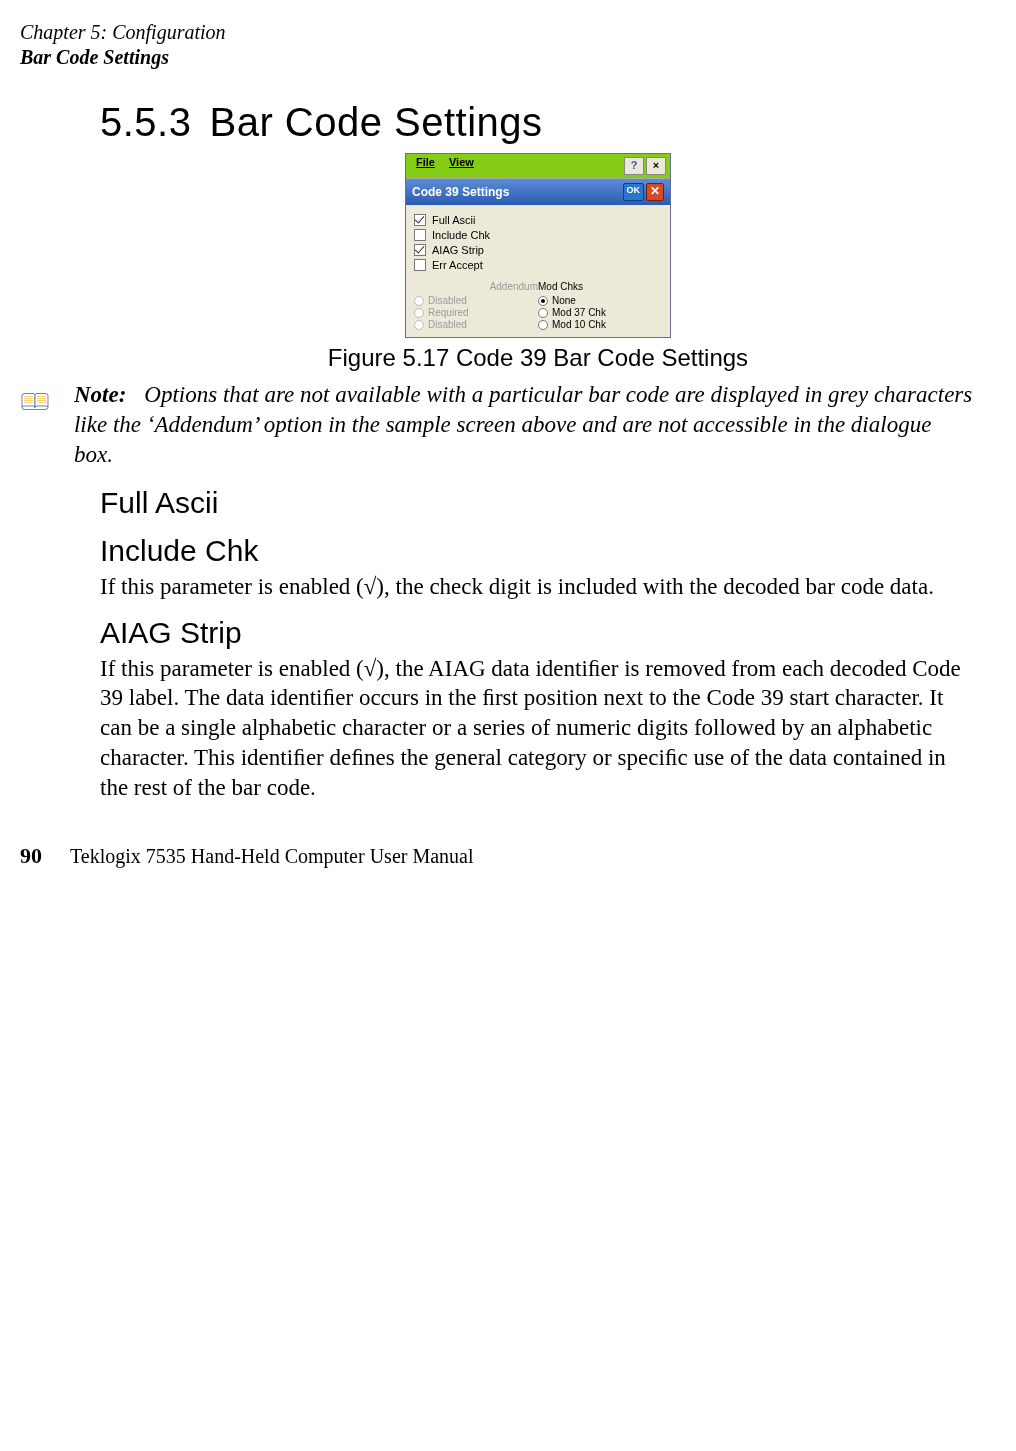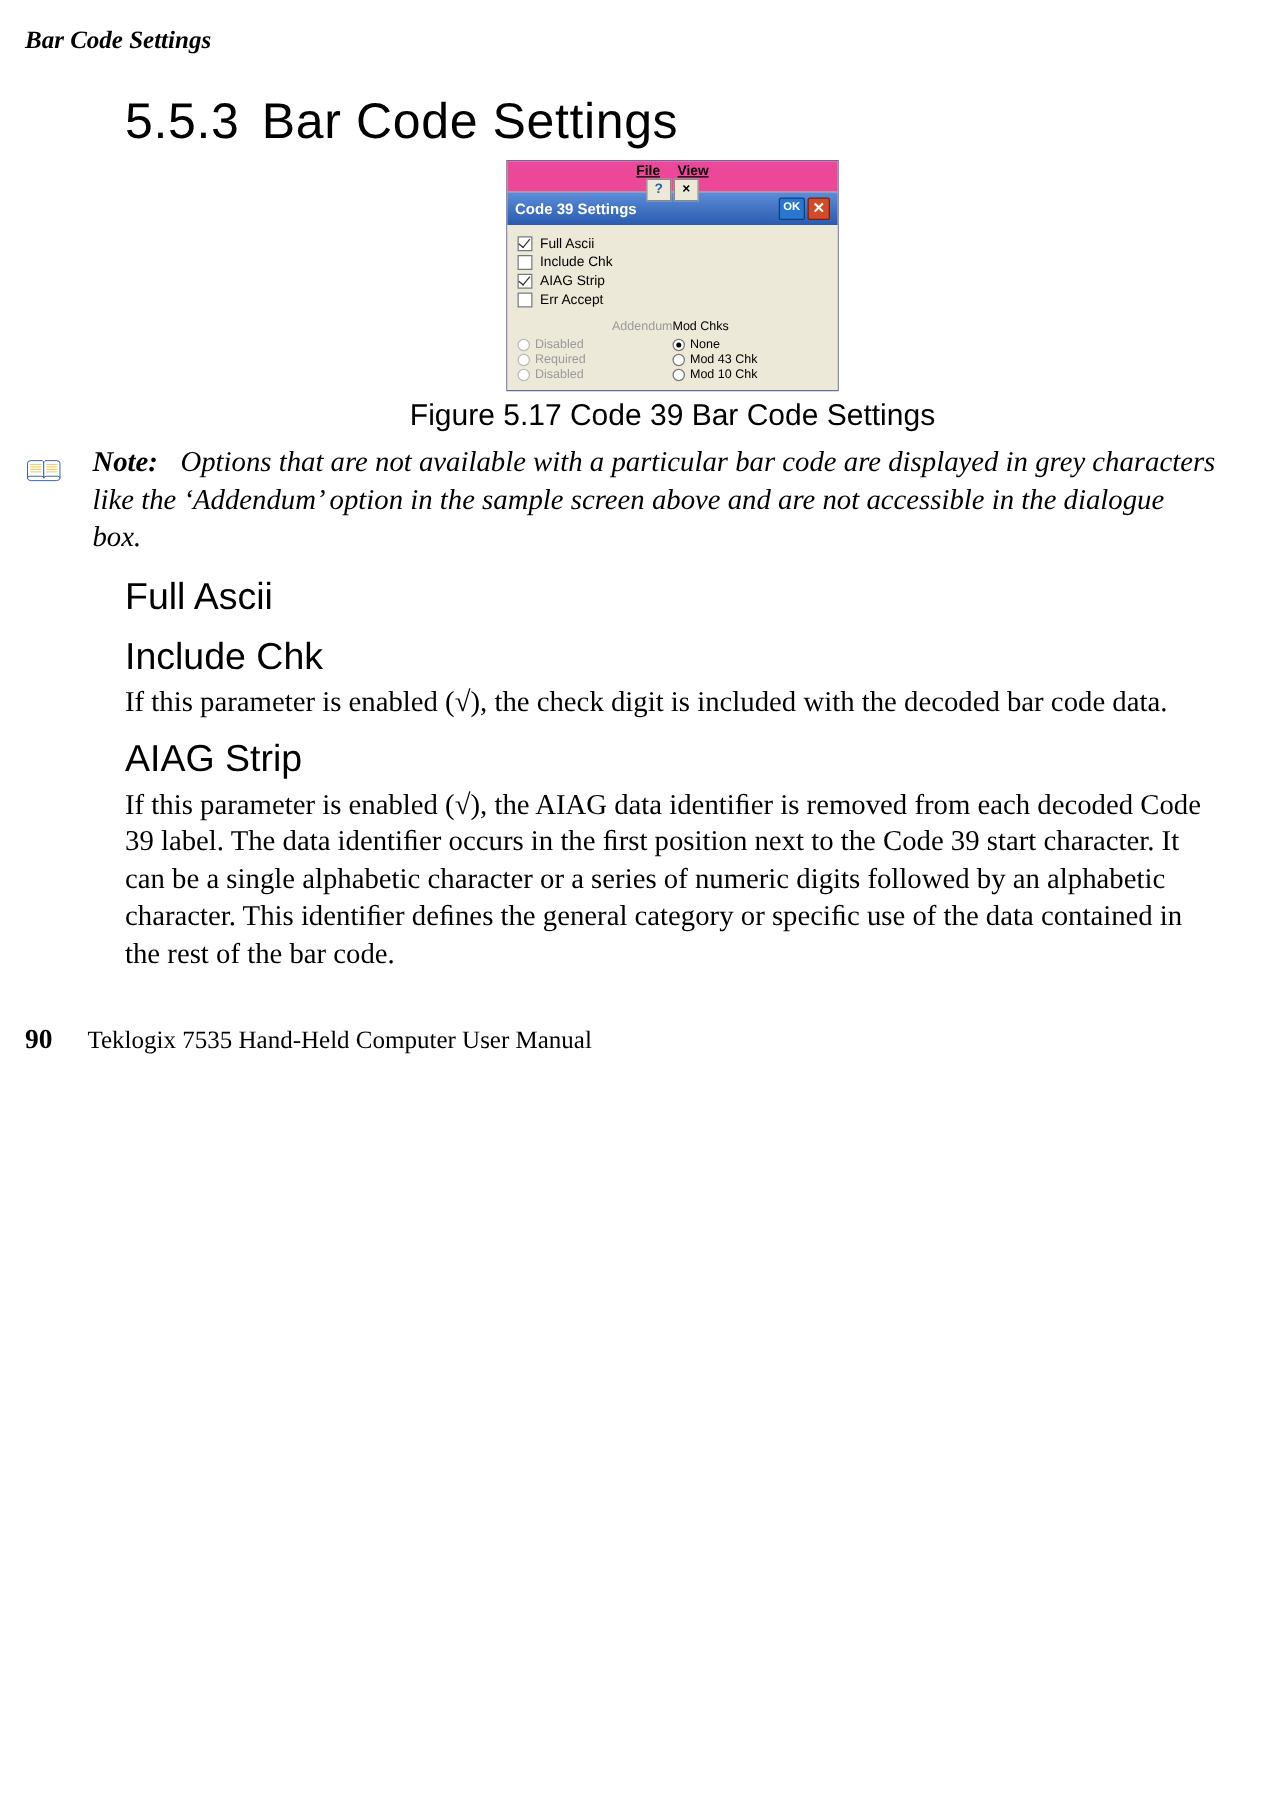--- a/index.html
+++ b/index.html
@@ -98,27 +98,25 @@
     width: 264px;
     border: 1px solid #6b6b9b;
     background: #fff;
     font-family: Tahoma, Arial, sans-serif;
     font-size: 11px;
     color: #000;
     text-align: left;
   }
   .ss-menubar {
     display: flex;
-    align-items: center;
     justify-content: space-between;
-    background: #ec4899;
+    background: #84cc16;
     border-bottom: 1px solid #a9a9a9;
     padding: 2px 4px;
     height: 20px;
-    flex-direction: column;
   }
   .ss-menus { display: flex; gap: 2px; }
   .ss-menus span {
     text-decoration: underline;
     font-weight: bold;
     padding: 0 6px;
   }
   .ss-right { display: flex; gap: 2px; align-items: center; }
   .ss-help, .ss-close {
     width: 18px; height: 16px;
@@ -276,20 +274,21 @@
     position:relative;
   }
   .ss-kbd::before{content:"";position:absolute;left:2px;top:2px;width:2px;height:2px;background:#666;box-shadow:3px 0 #666,6px 0 #666,9px 0 #666,0 3px #666,3px 3px #666,6px 3px #666,9px 3px #666;}
   
   .book-svg { display:block; }
 </style>
 </head>
 <body>
 
 <div class="header">
+  <div>Chapter 5: Configuration</div>
   <div class="line2">Bar Code Settings</div>
 </div>
 
 <div class="content">
 
   <div class="sec-title">
     <span class="num">5.5.3</span><span>Bar Code Settings</span>
   </div>
 
   <div class="fig-wrap">
@@ -351,21 +350,21 @@
             </div>
           </div>
           <div class="ss-col">
             <div class="grp-title">Mod Chks</div>
             <div class="ss-radio-row">
               <div class="ss-radio sel"></div>
               <span>None</span>
             </div>
             <div class="ss-radio-row">
               <div class="ss-radio"></div>
-              <span>Mod 43 Chk</span>
+              <span>Mod 37 Chk</span>
             </div>
             <div class="ss-radio-row">
               <div class="ss-radio"></div>
               <span>Mod 10 Chk</span>
             </div>
           </div>
         </div>
       </div>
       
     </div>

